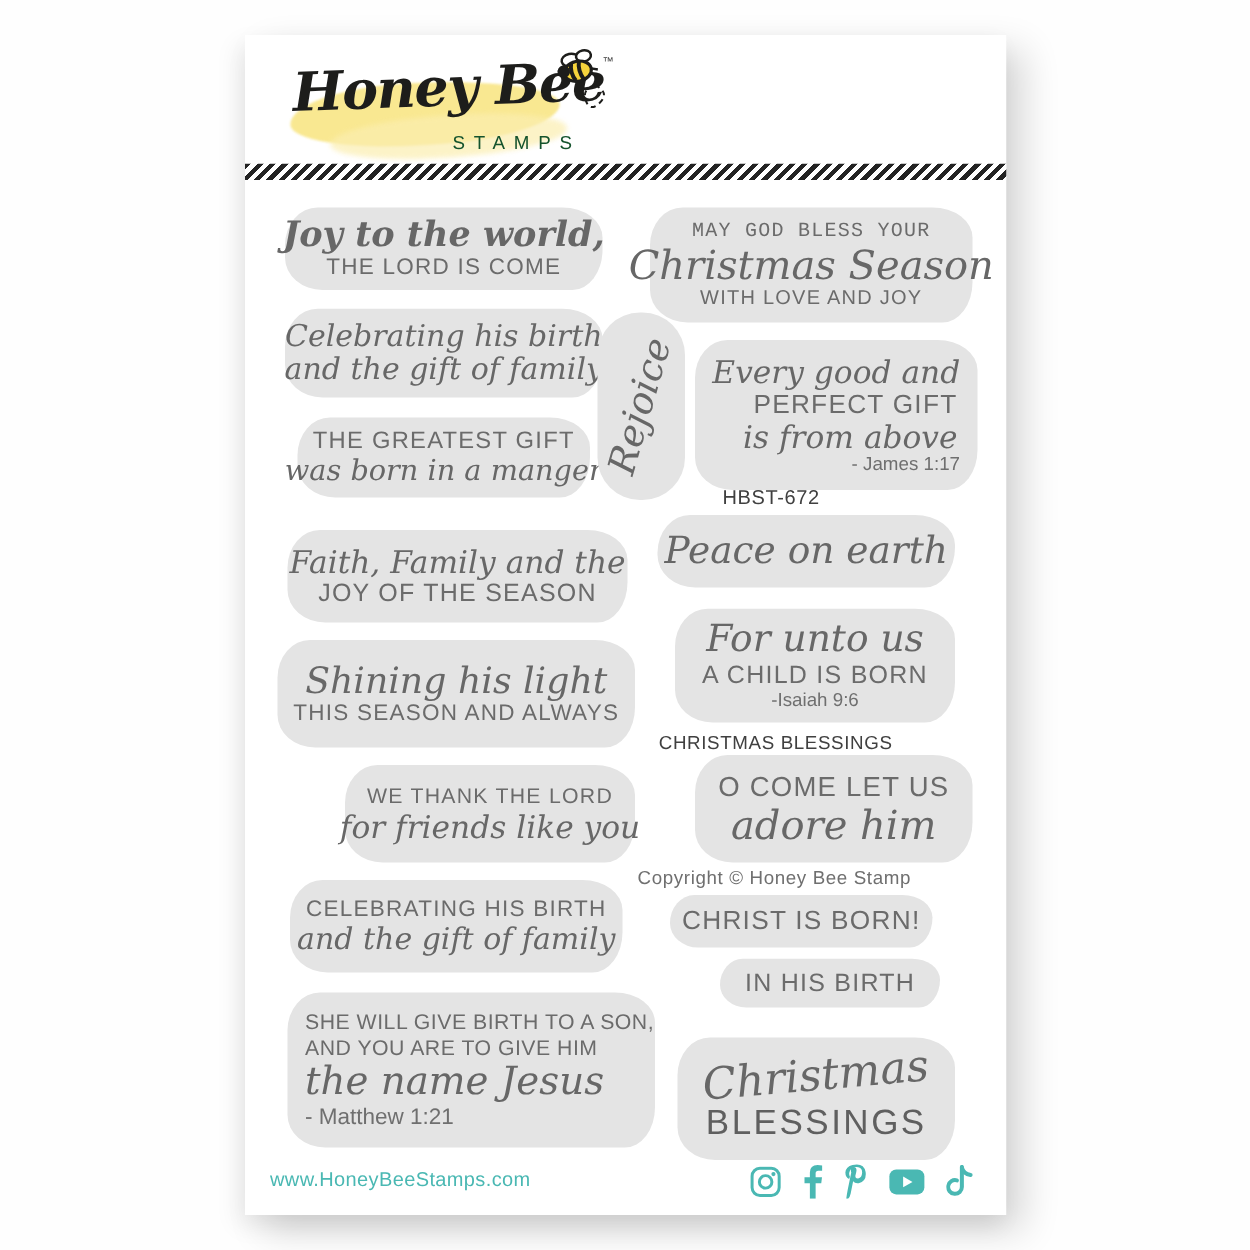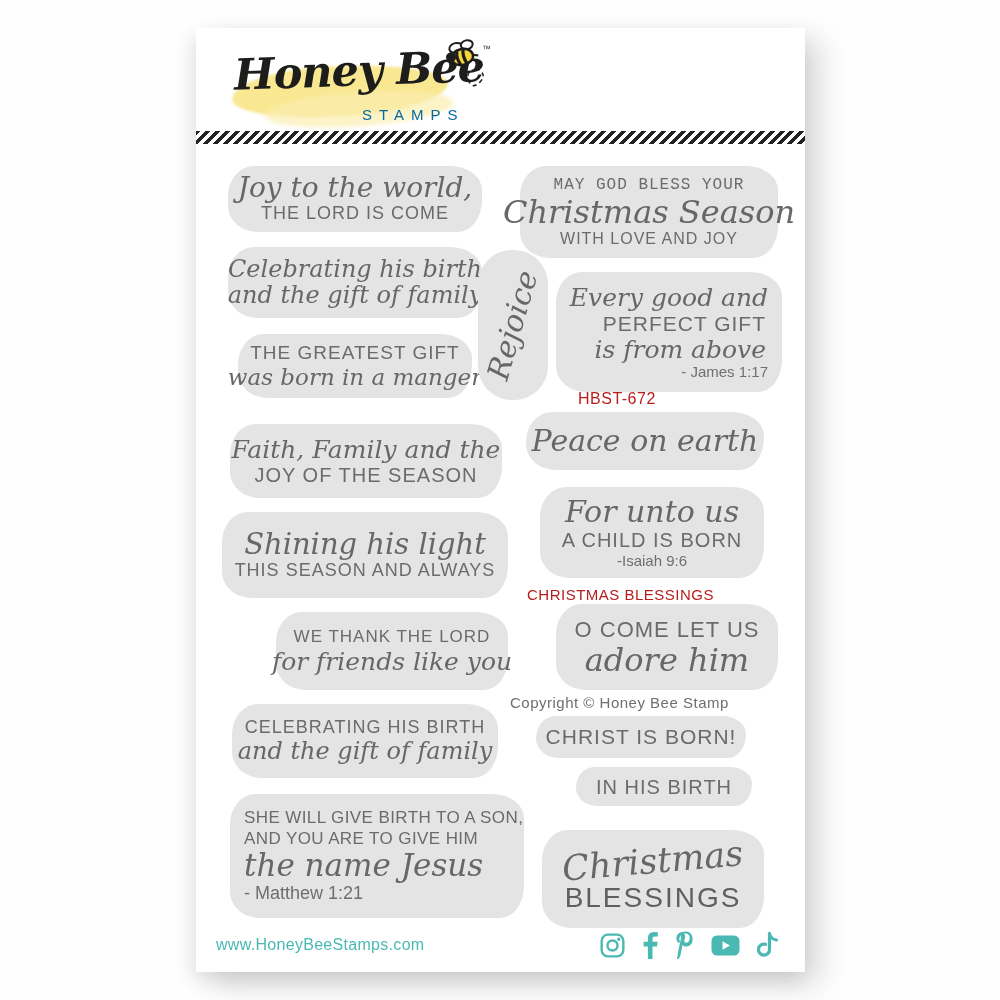--- a/index.html
+++ b/index.html
@@ -9,34 +9,34 @@
         box-shadow:14px 12px 28px rgba(0,0,0,.16), -6px 8px 18px rgba(0,0,0,.08);}
   
   .logo{position:absolute;left:38px;top:24px;width:270px;height:84px;}
   .swash{position:absolute;left:-2px;top:14px;width:216px;height:50px;background:#f8e47e;
          border-radius:46% 58% 52% 48% / 60% 48% 58% 46%;transform:rotate(-3deg);opacity:.85;filter:blur(1px);}
   .swash2{position:absolute;left:30px;top:40px;width:190px;height:34px;background:#fbeeb0;
           border-radius:50%;transform:rotate(-4deg);opacity:.7;filter:blur(2px);}
   .brand-script{position:absolute;left:0;top:-6px;width:216px;text-align:center;
     font-family:"DejaVu Serif",serif;font-style:italic;font-weight:bold;font-size:43px;color:#1d1d1b;
     transform:rotate(-2deg);letter-spacing:-1px;white-space:nowrap;}
-  .brand-sub{position:absolute;left:128px;top:54px;font-size:15px;letter-spacing:7px;color:#0369a1;}
+  .brand-sub{position:absolute;left:128px;top:54px;font-size:15px;letter-spacing:7px;color:#14532d;}
   .brand-tm{position:absolute;left:248px;top:-8px;font-size:9px;color:#3a3a3a;}
   .bee{position:absolute;left:208px;top:-14px;}
   
   .stripes{position:absolute;left:0;top:103px;width:609px;height:13px;
     background:repeating-linear-gradient(135deg,#232323 0 3.5px,#ffffff 3.5px 7px);}
   
   .blob{position:absolute;background:#e4e4e4;color:#6b6b6b;display:flex;flex-direction:column;
         align-items:center;justify-content:center;text-align:center;
         border-radius:26px 32px 24px 30px / 30px 24px 32px 26px;}
   .script{font-family:"DejaVu Serif",serif;font-style:italic;color:#676767;white-space:nowrap;line-height:1.08;}
   .caps{font-family:"Liberation Sans",sans-serif;color:#6b6b6b;letter-spacing:1px;white-space:nowrap;line-height:1.2;}
   .plain{font-family:"Liberation Sans",sans-serif;color:#757575;white-space:nowrap;}
-  .caption{position:absolute;font-size:15px;color:#b91c1c;letter-spacing:.5px;white-space:nowrap;}
+  .caption{position:absolute;font-size:15px;color:#404040;letter-spacing:.5px;white-space:nowrap;}
   
   .footer-url{position:absolute;left:20px;top:908px;font-size:16px;color:#4ab8b3;letter-spacing:.3px;}
   .social{position:absolute;left:404px;top:903px;display:flex;gap:17px;align-items:center;}
   .social svg{display:block;}
 </style>
 </head>
 <body>
 
 <div class="screen">
   <div class="card">
@@ -59,21 +59,21 @@
             <path d="M31 19 l5 2" stroke="#1d1d1b" stroke-width="2"></path>
           </g>
           <path d="M34 30 q12 6 4 14 q-9 9 -12 -4 q-1 -7 6 -8" fill="none" stroke="#1d1d1b" stroke-width="1.6" stroke-dasharray="4 3.5"></path>
         </svg>
       </div>
     </div>
 
     <div class="stripes"></div>
 
     <div class="blob" style="left:32px;top:138px;width:254px;height:66px;">
-      <span class="script" style="font-size:28px;">Joy to the world,</span>
+      <span class="script" style="font-size:28px;font-weight:bold;">Joy to the world,</span>
       <span class="caps" style="font-size:18px;">THE LORD IS COME</span>
     </div>
 
     <div class="blob" style="left:32px;top:219px;width:254px;height:71px;">
       <span class="script" style="font-size:24px;">Celebrating his birth</span>
       <span class="script" style="font-size:24px;">and the gift of family</span>
     </div>
 
     <div class="blob" style="left:42px;top:306px;width:234px;height:64px;">
       <span class="caps" style="font-size:19px;">THE GREATEST GIFT</span>

